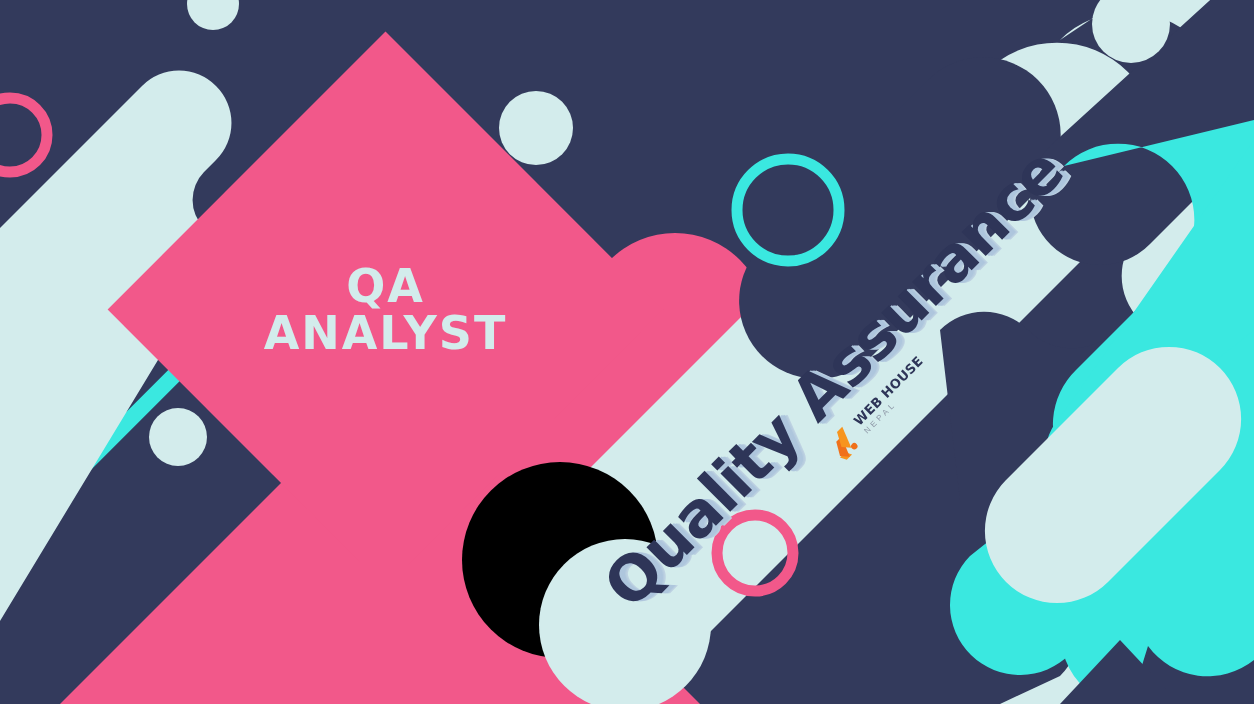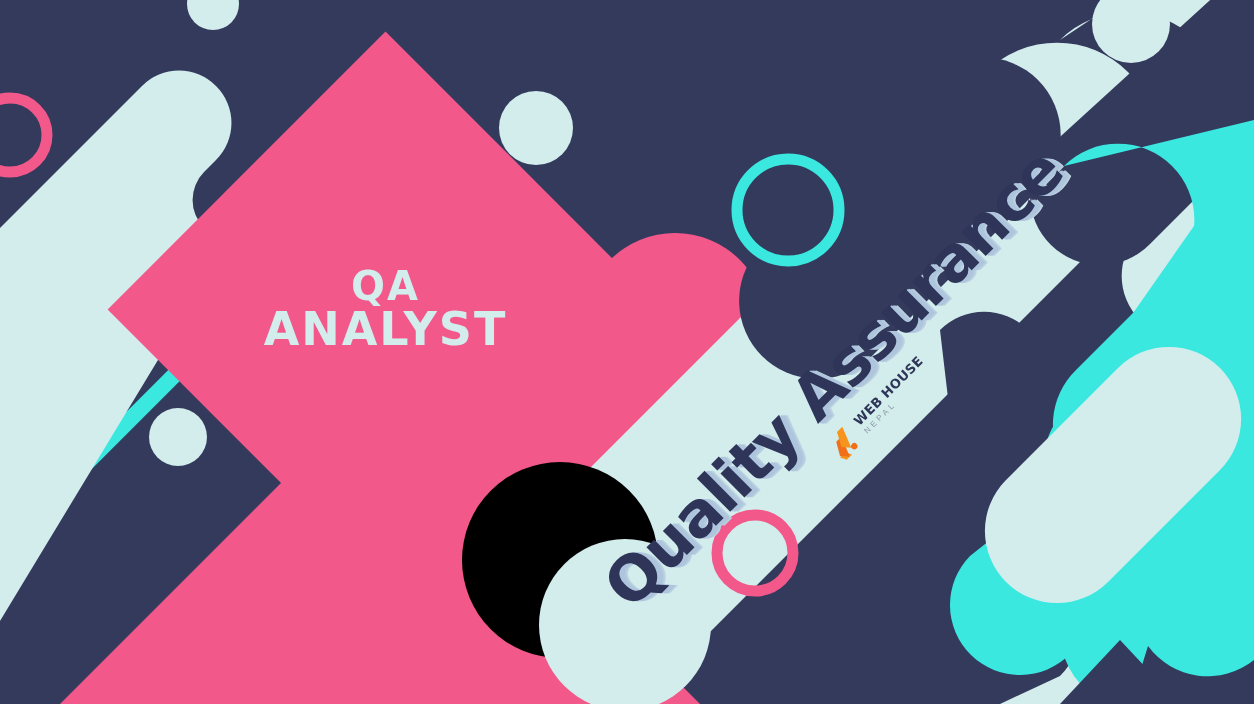--- a/index.html
+++ b/index.html
@@ -47,21 +47,21 @@
     align-items: center;
     justify-content: center;
     color: #d3ecec;
     font-family: "DejaVu Sans", sans-serif;
     font-weight: bold;
     letter-spacing: 2px;
     line-height: 1.02;
     text-align: center;
     user-select: none;
   }
-  .diamond-line1 { font-size: 40px; }
+  .diamond-line1 { font-size: 46px; }
   .diamond-line2 { font-size: 46px; }
 
   
   .headline {
     position: absolute;
     left: 545px;
     top: 240px;
     width: 480px;
     height: 360px;
     pointer-events: none;

